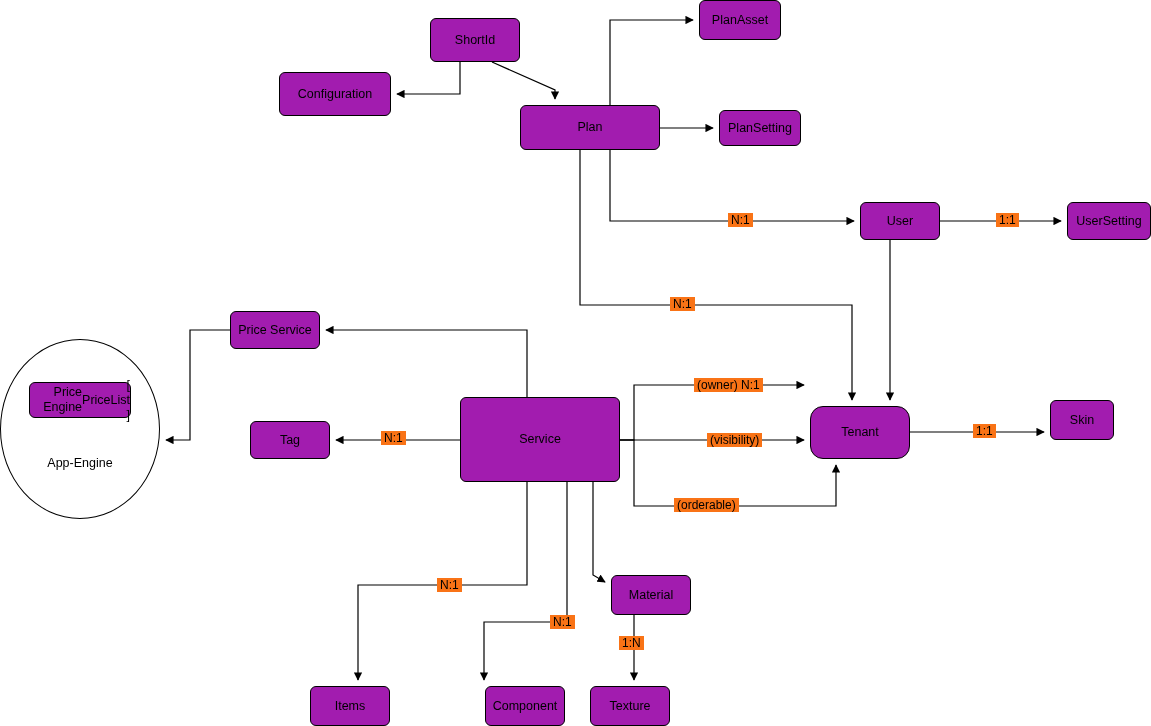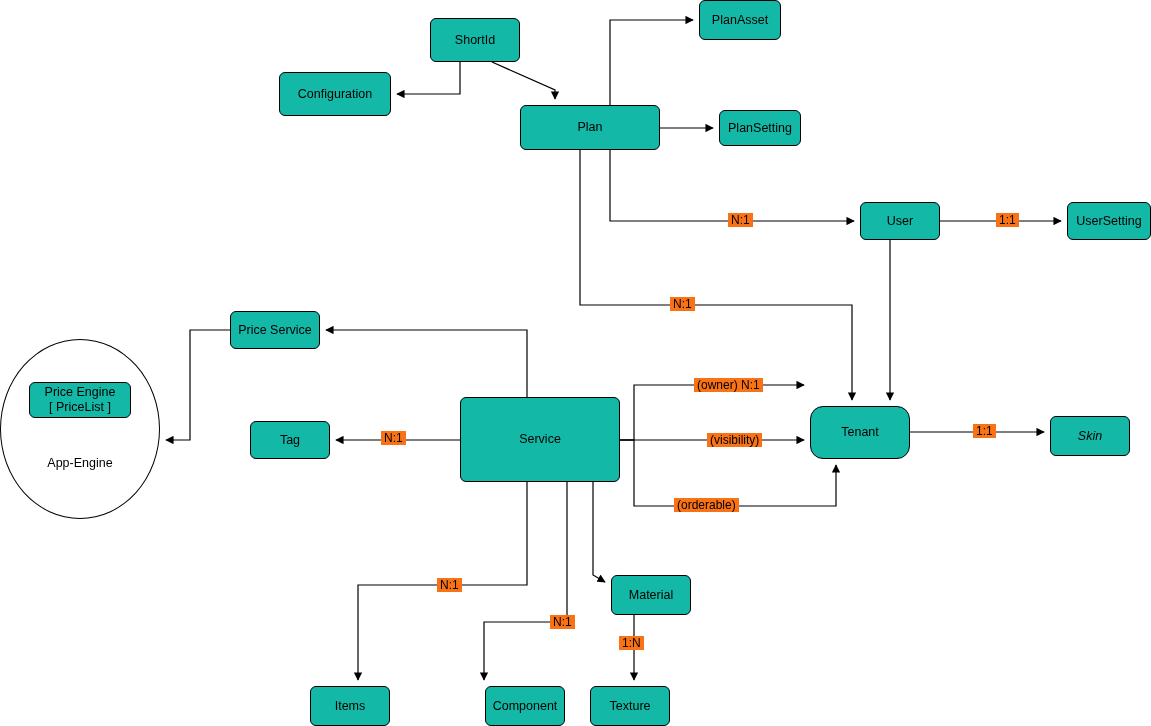--- a/index.html
+++ b/index.html
@@ -19,21 +19,21 @@
     position: absolute;
     left: 0;
     top: 0;
     width: 1151px;
     height: 726px;
   }
   .node {
     position: absolute;
     box-sizing: border-box;
     border: 1px solid #000000;
-    background: #14b8a6;
+    background: #a21caf;
     color: #000000;
     font-size: 12.5px;
     display: flex;
     align-items: center;
     justify-content: center;
     text-align: center;
     line-height: 1.2;
     border-radius: 6px;
   }
   .ellipse {
@@ -53,21 +53,21 @@
   .edge-label {
     position: absolute;
     font-size: 12px;
     color: #000000;
     background: #f97316;
     padding: 0 3px;
     white-space: nowrap;
     text-align: center;
   }
   .multiline {
-    flex-direction: column;
+    flex-direction: row;
     text-align: right;
   }
 </style>
 </head>
 <body>
 
 <div id="canvas">
 
   <svg id="edges" viewBox="0 0 1151 726">
     <defs>
@@ -143,21 +143,21 @@
   </div>
   <div class="node" style="left:250px; top:421px; width:80px; height:38px;">
     <span>Tag</span>
   </div>
   <div class="node" style="left:460px; top:397px; width:160px; height:85px;">
     <span>Service</span>
   </div>
   <div class="node" style="left:810px; top:406px; width:100px; height:53px;border-radius:13px;">
     <span>Tenant</span>
   </div>
-  <div class="node" style="left:1050px; top:416px; width:80px; height:40px;font-style:italic;">
+  <div class="node" style="left:1050px; top:400px; width:64px; height:40px;">
     <span>Skin</span>
   </div>
   <div class="node" style="left:611px; top:575px; width:80px; height:40px;">
     <span>Material</span>
   </div>
   <div class="node" style="left:310px; top:686px; width:80px; height:40px;">
     <span>Items</span>
   </div>
   <div class="node" style="left:440px; top:686px; width:80px; height:40px;margin-left:45px;">
     <span>Component</span>

